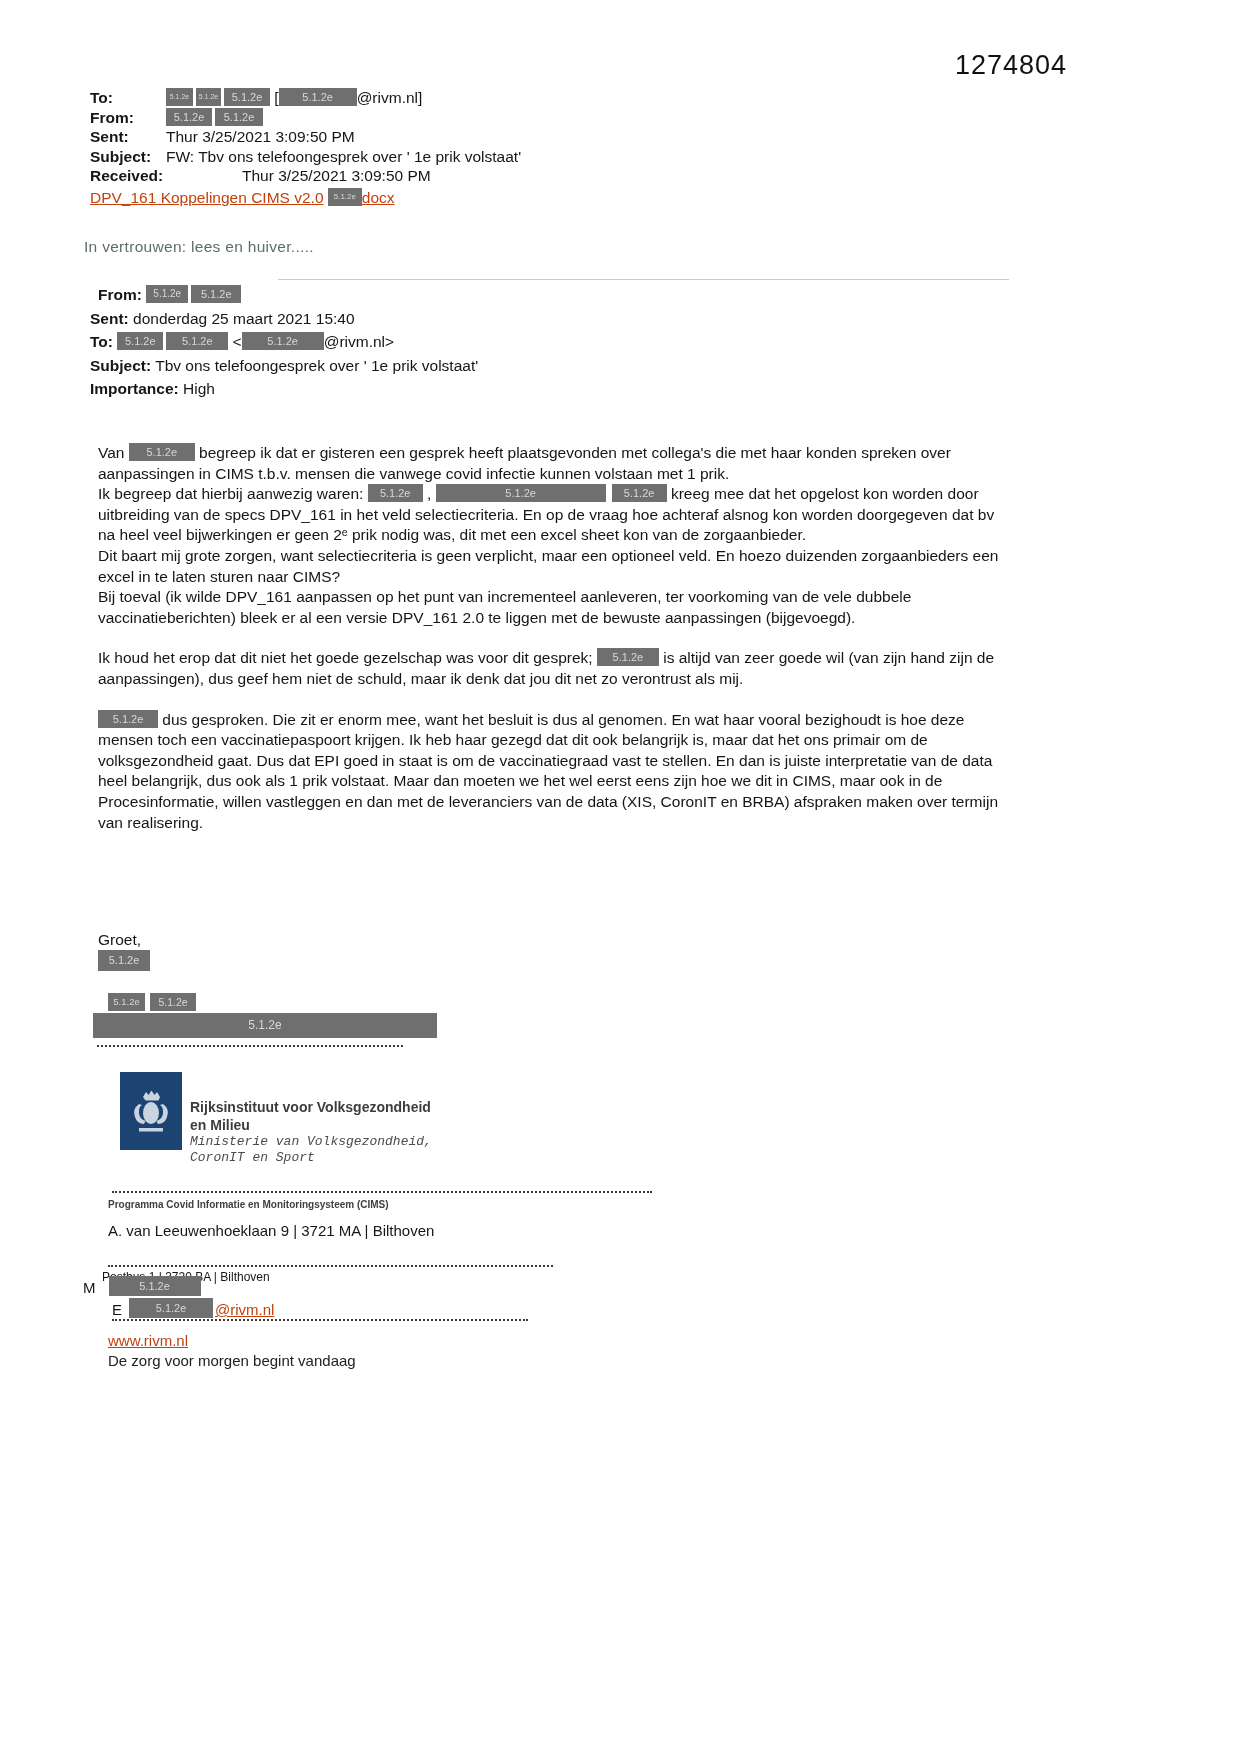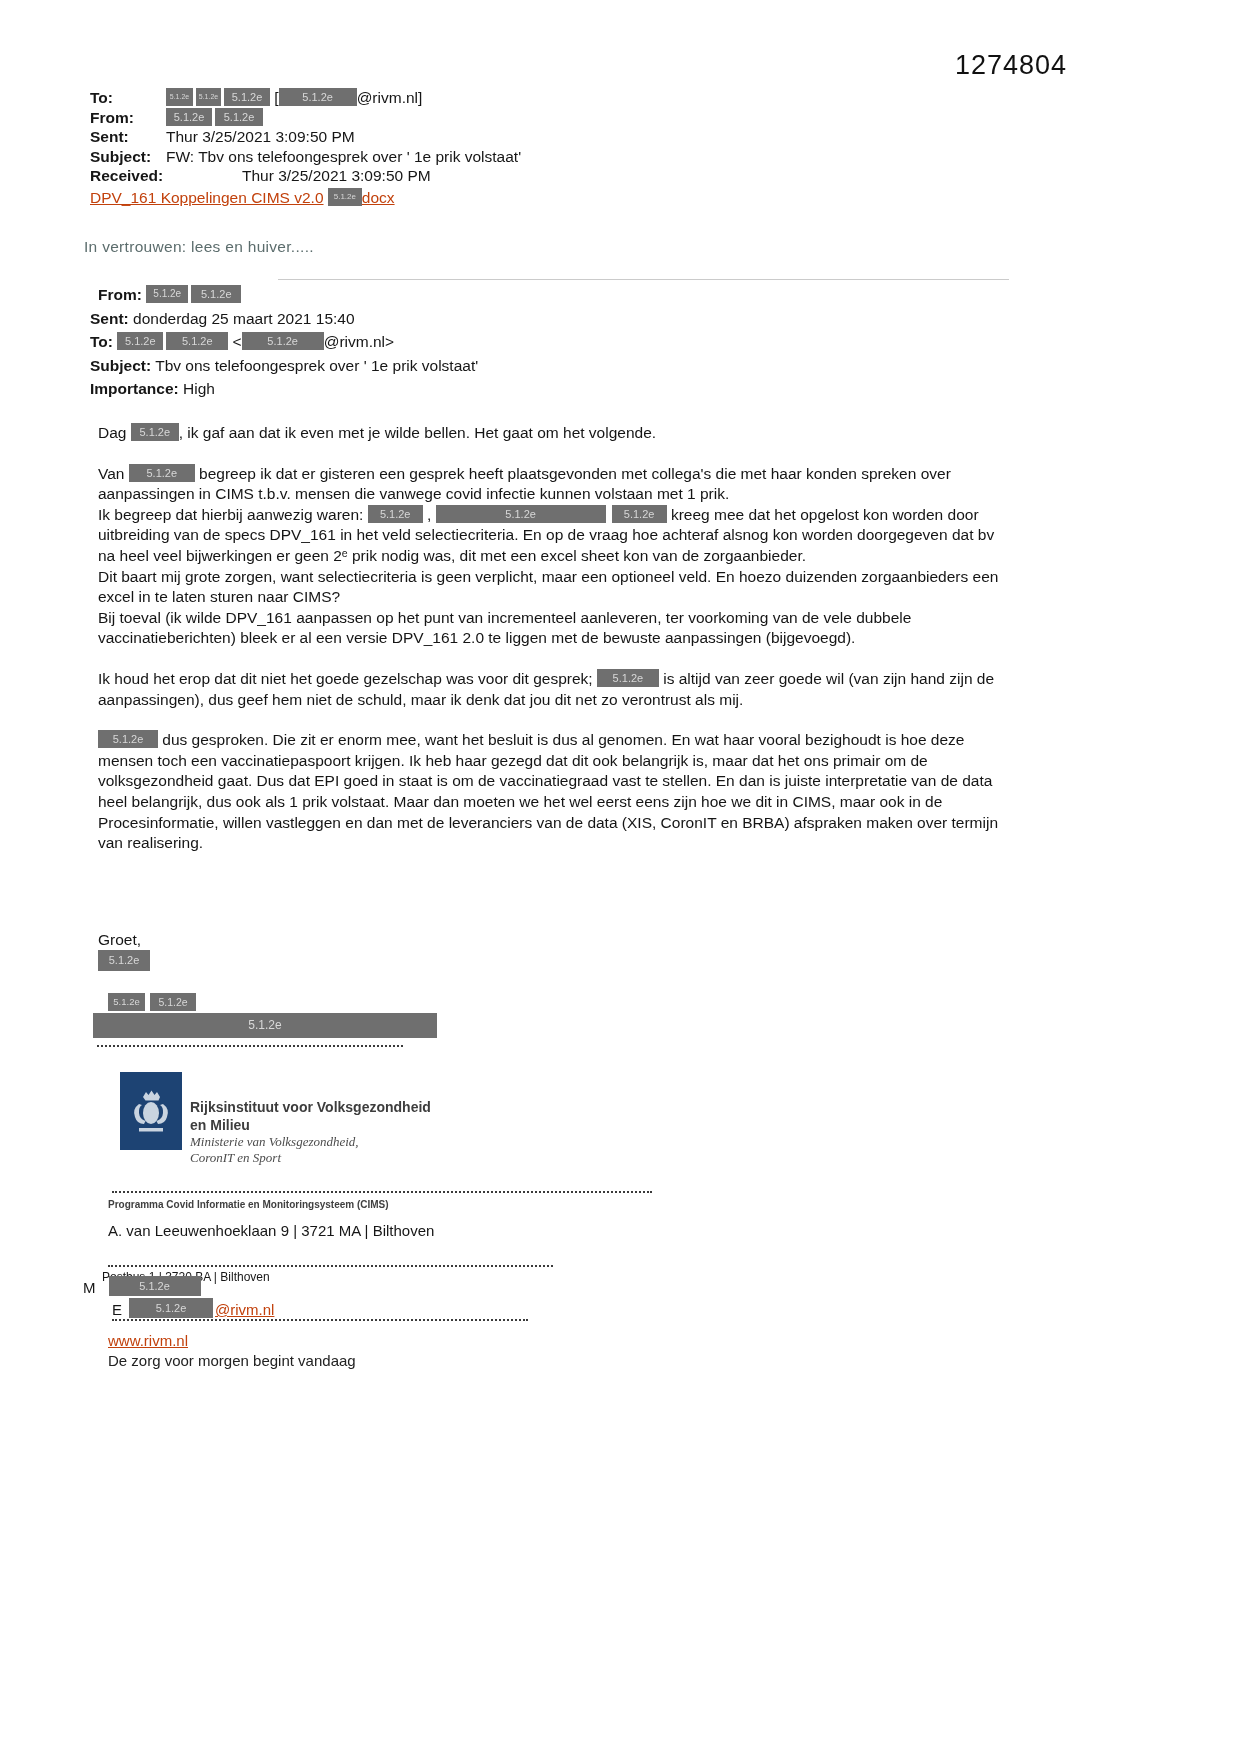--- a/index.html
+++ b/index.html
@@ -62,21 +62,21 @@
   .dot1{left:97px;top:1045px;width:306px;}
   .dot2{left:112px;top:1191px;width:540px;}
   .dot3{left:108px;top:1265px;width:445px;}
   .dot4{left:112px;top:1319px;width:416px;}
 
   
   .logo-mark{position:absolute;left:120px;top:1072px;width:62px;height:78px;background:#1d4373;
              display:flex;align-items:center;justify-content:center;}
   .logo-text{position:absolute;left:190px;top:1099px;}
   .lt-bold{font-weight:bold;font-size:14px;color:#3d3d3d;line-height:17.5px;}
-  .lt-ital{font-family:Liberation Serif, serif;font-style:italic;font-size:13px;color:#4c4c4c;line-height:16px;}
+  .lt-ital{font-family:Liberation Mono, monospace;font-style:italic;font-size:13px;color:#4c4c4c;line-height:16px;}
 
   
   .program{position:absolute;left:108px;top:1199px;font-size:10px;font-weight:bold;color:#404040;}
   .addr1{position:absolute;left:108px;top:1222px;font-size:15px;}
   .addr2{position:absolute;left:102px;top:1242px;font-size:12px;margin-top:28px;}
   .m-row{position:absolute;left:83px;top:1276px;font-size:15px;}
   .e-row{position:absolute;left:112px;top:1298px;font-size:15px;}
   .m-rdx{width:92px;height:20px;line-height:20px;margin-left:13px;}
   .e-rdx{width:84px;height:20px;line-height:20px;margin-left:7px;margin-right:2px;}
   .www{position:absolute;left:108px;top:1332px;font-size:15px;}
@@ -143,21 +143,20 @@
       <span class="ihlabel">Subject:</span>
       <span>Tbv ons telefoongesprek over ' 1e prik volstaat'</span>
     </div>
     <div>
       <span class="ihlabel">Importance:</span>
       <span>High</span>
     </div>
   </div>
 
   <div class="body">
-    <p class="para"><span>Dag </span><span class="rdx w48">5.1.2e</span><span>, ik gaf aan dat ik even met je wilde bellen. Het gaat om het volgende.</span></p>
     <div class="vgap"></div>
     <p class="para"><span>Van </span><span class="rdx w66">5.1.2e</span><span> begreep ik dat er gisteren een gesprek heeft plaatsgevonden met collega's die met haar konden spreken over aanpassingen in CIMS t.b.v. mensen die vanwege covid infectie kunnen volstaan met 1 prik.</span></p>
     <p class="para"><span>Ik begreep dat hierbij aanwezig waren: </span><span class="rdx w55">5.1.2e</span><span> , </span><span class="rdx w170">5.1.2e</span><span class="rdx w55 ml6">5.1.2e</span><span> kreeg mee dat het opgelost kon worden door uitbreiding van de specs DPV_161 in het veld selectiecriteria. En op de vraag hoe achteraf alsnog kon worden doorgegeven dat bv na heel veel bijwerkingen er geen 2ᵉ prik nodig was, dit met een excel sheet kon van de zorgaanbieder.</span></p>
     <p class="para">Dit baart mij grote zorgen, want selectiecriteria is geen verplicht, maar een optioneel veld. En hoezo duizenden zorgaanbieders een excel in te laten sturen naar CIMS?</p>
     <p class="para">Bij toeval (ik wilde DPV_161 aanpassen op het punt van incrementeel aanleveren, ter voorkoming van de vele dubbele vaccinatieberichten) bleek er al een versie DPV_161 2.0 te liggen met de bewuste aanpassingen (bijgevoegd).</p>
     <div class="vgap"></div>
     <p class="para"><span>Ik houd het erop dat dit niet het goede gezelschap was voor dit gesprek; </span><span class="rdx w62">5.1.2e</span><span> is altijd van zeer goede wil (van zijn hand zijn de aanpassingen), dus geef hem niet de schuld, maar ik denk dat jou dit net zo verontrust als mij.</span></p>
     <div class="vgap"></div>
     <p class="para"><span class="rdx w60">5.1.2e</span><span> dus gesproken. Die zit er enorm mee, want het besluit is dus al genomen. En wat haar vooral bezighoudt is hoe deze mensen toch een vaccinatiepaspoort krijgen. Ik heb haar gezegd dat dit ook belangrijk is, maar dat het ons primair om de volksgezondheid gaat. Dus dat EPI goed in staat is om de vaccinatiegraad vast te stellen. En dan is juiste interpretatie van de data heel belangrijk, dus ook als 1 prik volstaat. Maar dan moeten we het wel eerst eens zijn hoe we dit in CIMS, maar ook in de Procesinformatie, willen vastleggen en dan met de leveranciers van de data (XIS, CoronIT en BRBA) afspraken maken over termijn van realisering.</span></p>
   </div>

